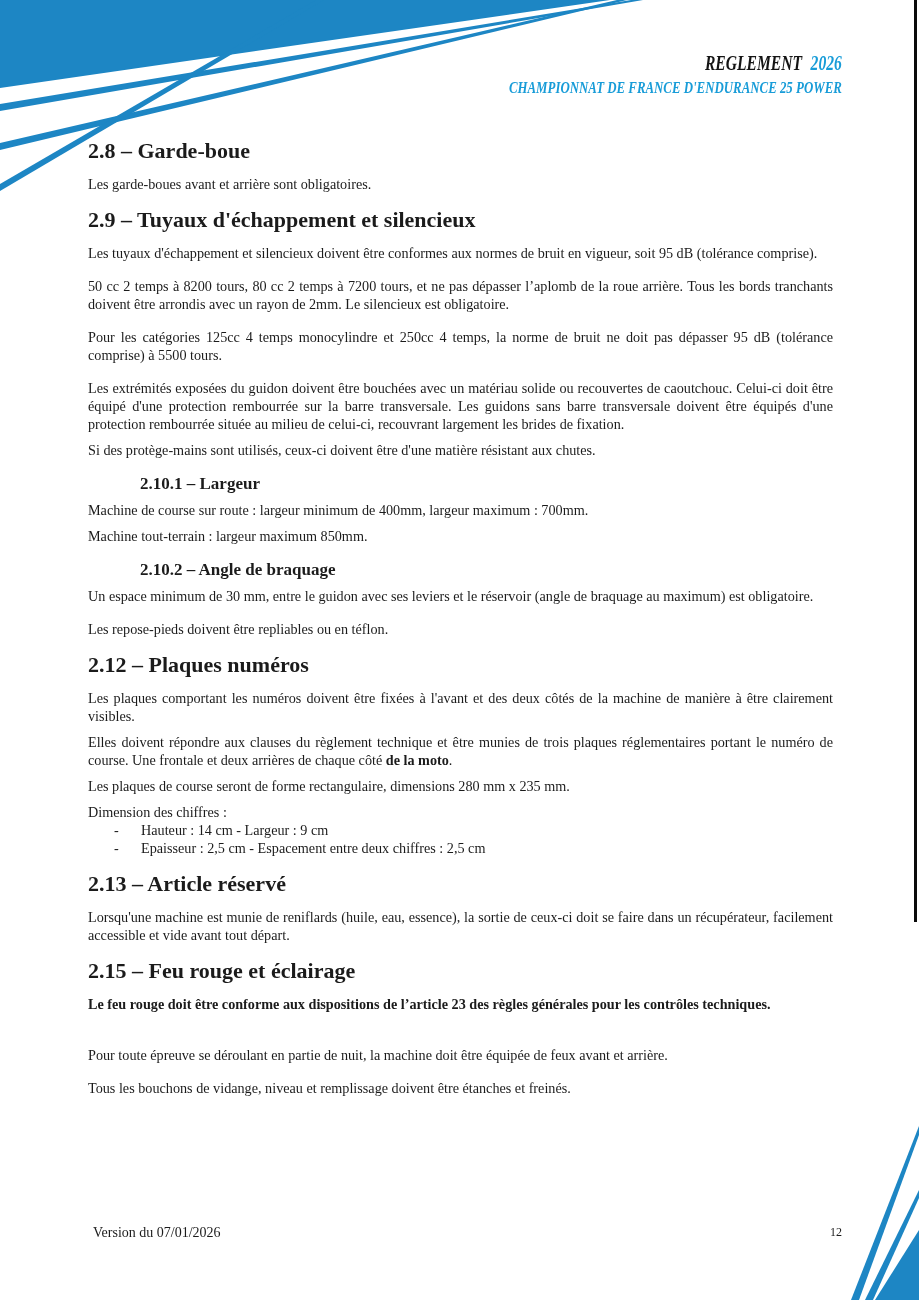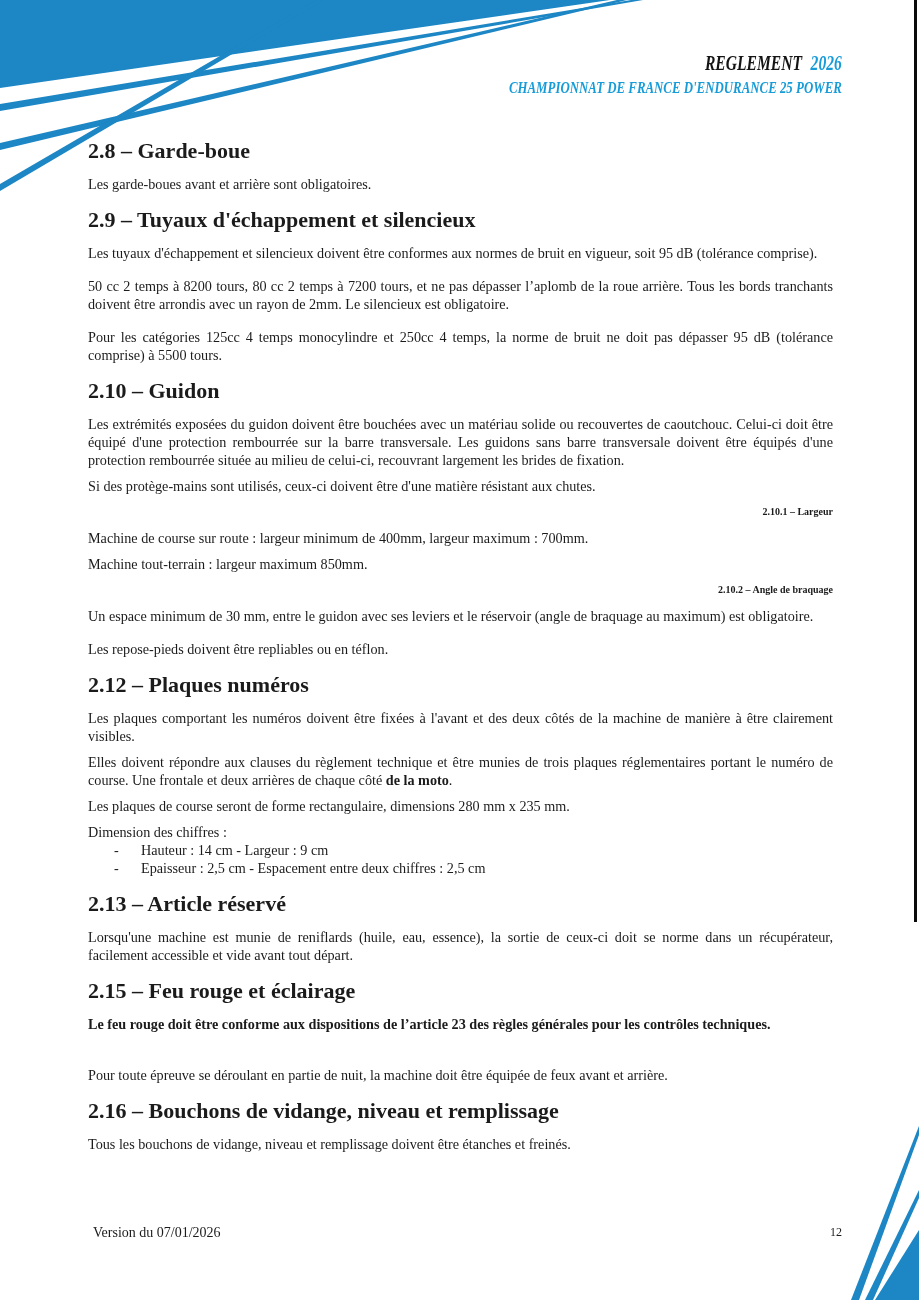--- a/index.html
+++ b/index.html
@@ -15,21 +15,21 @@
   .hdr .line1,.hdr .line2{font-style:italic;font-weight:bold;white-space:nowrap;
         transform:scaleX(0.78);transform-origin:100% 50%;}
   .hdr .line1{font-size:20px;color:#141414;}
   .hdr .line1 .year{margin-left:11px;}
   .hdr .line2{font-size:16.5px;margin-top:3px;}
   
   .content{position:absolute;left:88px;top:141px;width:745px;
         font-size:14.2px;line-height:18px;text-align:justify;}
   .content > :first-child{margin-top:0;}
   .h{font-size:22px;font-weight:bold;line-height:19px;margin:17px 0 6px;text-align:left;}
-  .sh{font-size:10px;font-weight:bold;line-height:18px;margin:8px 0 0;padding-left:52px;text-align:right;}
+  .sh{font-size:17px;font-weight:bold;line-height:18px;margin:16px 0 0;padding-left:52px;text-align:left;}
   p.p{margin:15px 0 0;}
   p.p.tight{margin-top:8px;}
   p.p.gap2{margin-top:33px;}
   p.p.bold{font-weight:bold;}
   .bullets{margin:0;}
   .bullet{display:flex;padding-left:26px;text-align:left;}
   .bullet .dash{width:27px;flex:none;}
   
   .footer-version{position:absolute;left:93px;top:1225px;font-size:14px;}
   .footer-page{position:absolute;right:87px;top:1225px;font-size:12px;}
@@ -61,21 +61,20 @@
     <div class="line2" style="color: rgb(24, 156, 216);">CHAMPIONNAT DE FRANCE D'ENDURANCE 25 POWER</div>
   </div>
 
   <div class="content">
       <div class="h">2.8 – Garde-boue</div>
       <p class="p">Les garde-boues avant et arrière sont obligatoires.</p>
       <div class="h">2.9 – Tuyaux d'échappement et silencieux</div>
       <p class="p">Les tuyaux d'échappement et silencieux doivent être conformes aux normes de bruit en vigueur, soit 95 dB (tolérance comprise).</p>
       <p class="p">50 cc 2 temps à 8200 tours, 80 cc 2 temps à 7200 tours, et ne pas dépasser l’aplomb de la roue arrière. Tous les bords tranchants doivent être arrondis avec un rayon de 2mm. Le silencieux est obligatoire.</p>
       <p class="p">Pour les catégories 125cc 4 temps monocylindre et 250cc 4 temps, la norme de bruit ne doit pas dépasser 95 dB (tolérance comprise) à 5500 tours.</p>
-      <div class="h">2.10 – Guidon</div>
       <p class="p">Les extrémités exposées du guidon doivent être bouchées avec un matériau solide ou recouvertes de caoutchouc. Celui-ci doit être équipé d'une protection rembourrée sur la barre transversale. Les guidons sans barre transversale doivent être équipés d'une protection rembourrée située au milieu de celui-ci, recouvrant largement les brides de fixation.</p>
       <p class="p tight">Si des protège-mains sont utilisés, ceux-ci doivent être d'une matière résistant aux chutes.</p>
       <div class="sh">2.10.1 – Largeur</div>
       <p class="p tight">Machine de course sur route : largeur minimum de 400mm, largeur maximum : 700mm.</p>
       <p class="p tight">Machine tout-terrain : largeur maximum 850mm.</p>
       <div class="sh">2.10.2 – Angle de braquage</div>
       <p class="p tight">Un espace minimum de 30 mm, entre le guidon avec ses leviers et le réservoir (angle de braquage au maximum) est obligatoire.</p>
       <p class="p">Les repose-pieds doivent être repliables ou en téflon.</p>
       <div class="h">2.12 – Plaques numéros</div>
       <p class="p">Les plaques comportant les numéros doivent être fixées à l'avant et des deux côtés de la machine de manière à être clairement visibles.</p>
@@ -86,24 +85,23 @@
         <div class="bullet">
           <span class="dash">-</span>
           <span>Hauteur : 14 cm - Largeur : 9 cm</span>
         </div>
         <div class="bullet">
           <span class="dash">-</span>
           <span>Epaisseur : 2,5 cm - Espacement entre deux chiffres : 2,5 cm</span>
         </div>
       </div>
       <div class="h">2.13 – Article réservé</div>
-      <p class="p">Lorsqu'une machine est munie de reniflards (huile, eau, essence), la sortie de ceux-ci doit se norme dans un récupérateur, facilement accessible et vide avant tout départ.</p>
+      <p class="p">Lorsqu'une machine est munie de reniflards (huile, eau, essence), la sortie de ceux-ci doit se faire dans un récupérateur, facilement accessible et vide avant tout départ.</p>
       <div class="h">2.15 – Feu rouge et éclairage</div>
       <p class="p bold">Le feu rouge doit être conforme aux dispositions de l’article 23 des règles générales pour les contrôles techniques.</p>
       <p class="p gap2">Pour toute épreuve se déroulant en partie de nuit, la machine doit être équipée de feux avant et arrière.</p>
-      <div class="h">2.16 – Bouchons de vidange, niveau et remplissage</div>
       <p class="p">Tous les bouchons de vidange, niveau et remplissage doivent être étanches et freinés.</p>
     </div>
 
   <div class="footer-version">Version du 07/01/2026</div>
   <div class="footer-page">12</div>
 
 </div>
 
 </body></html>

